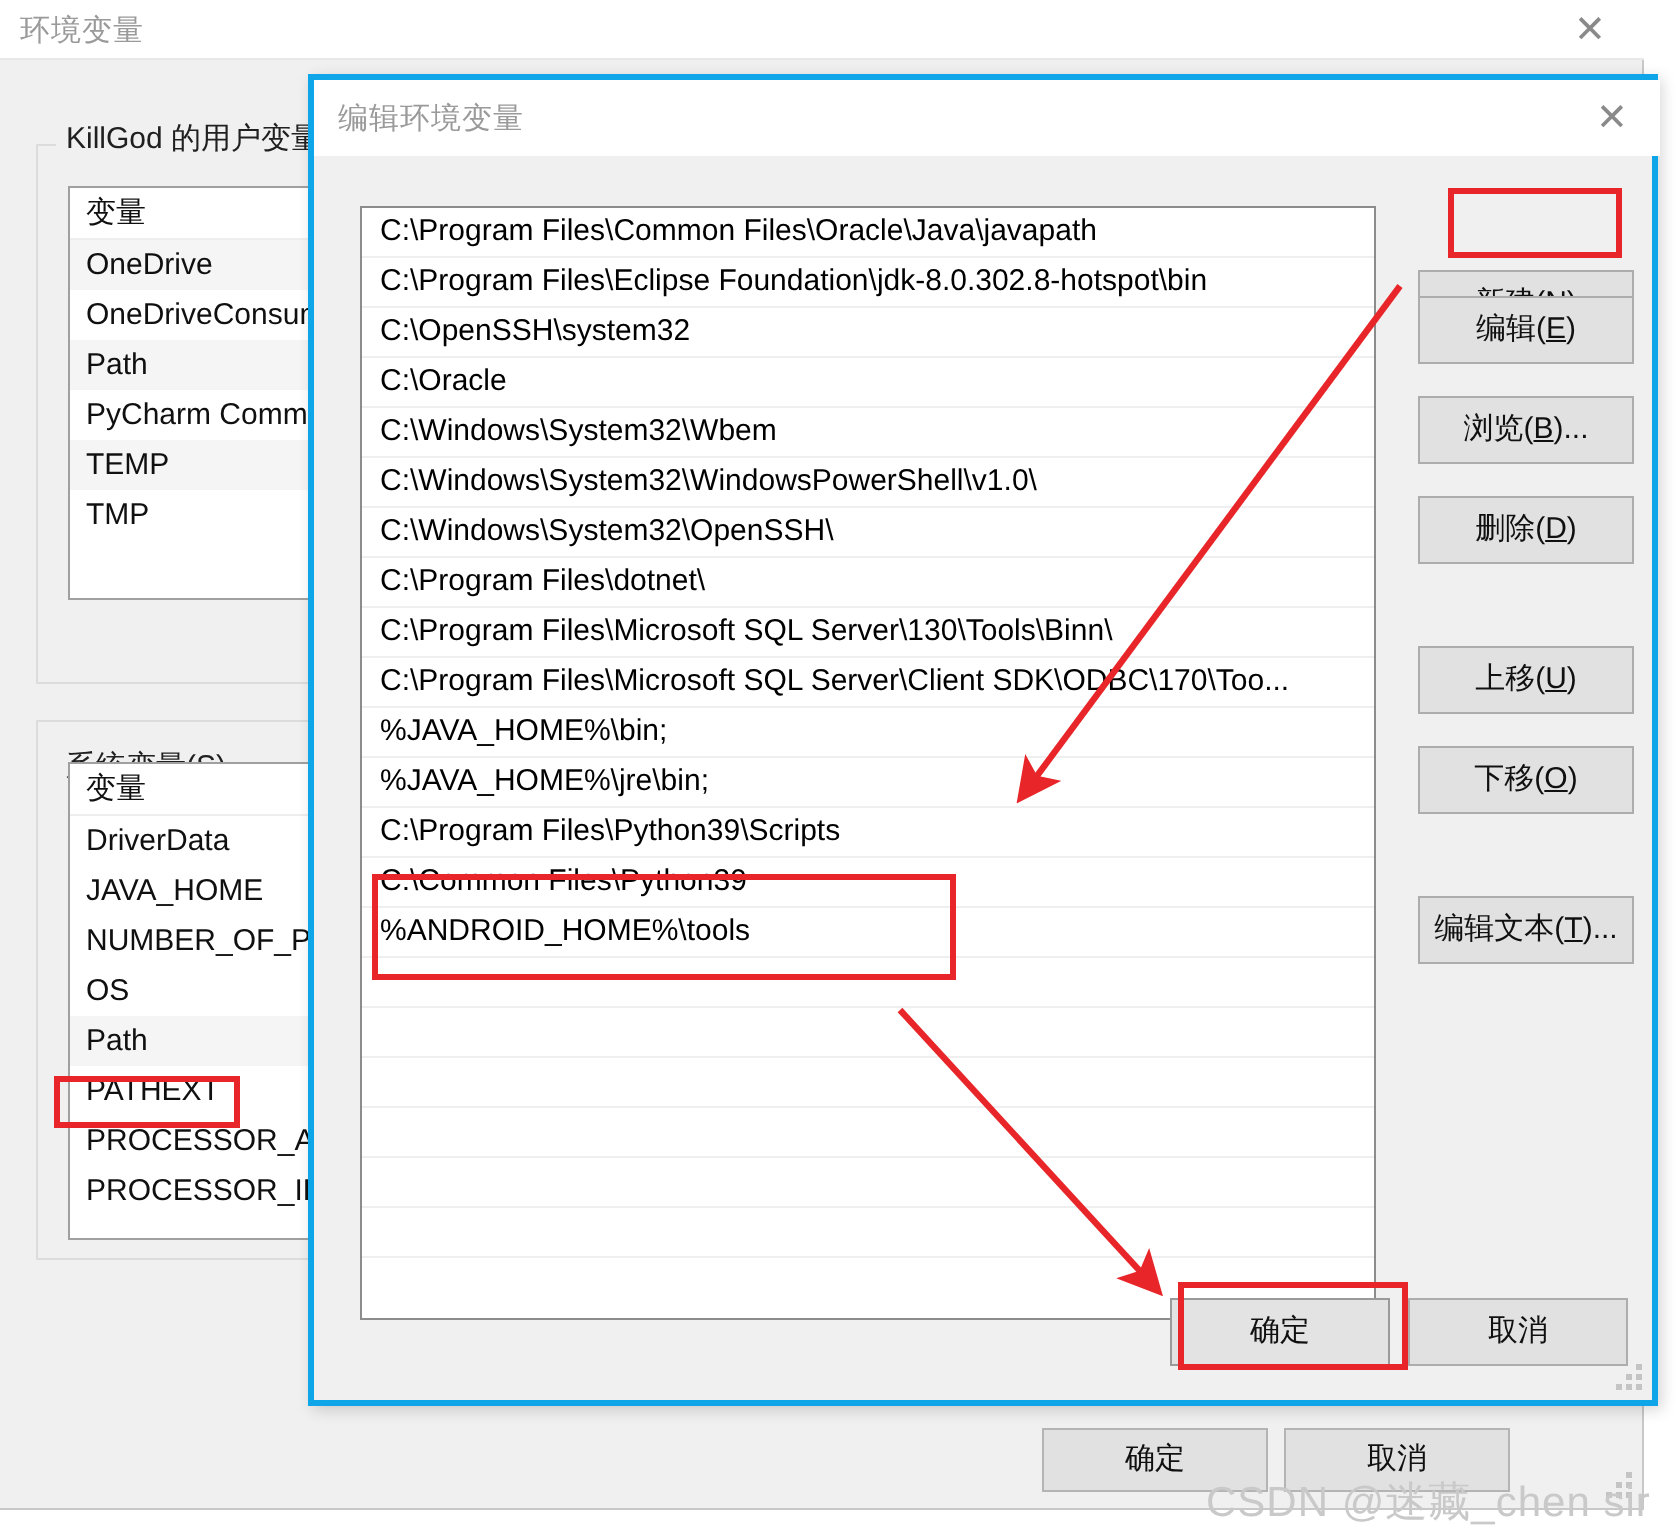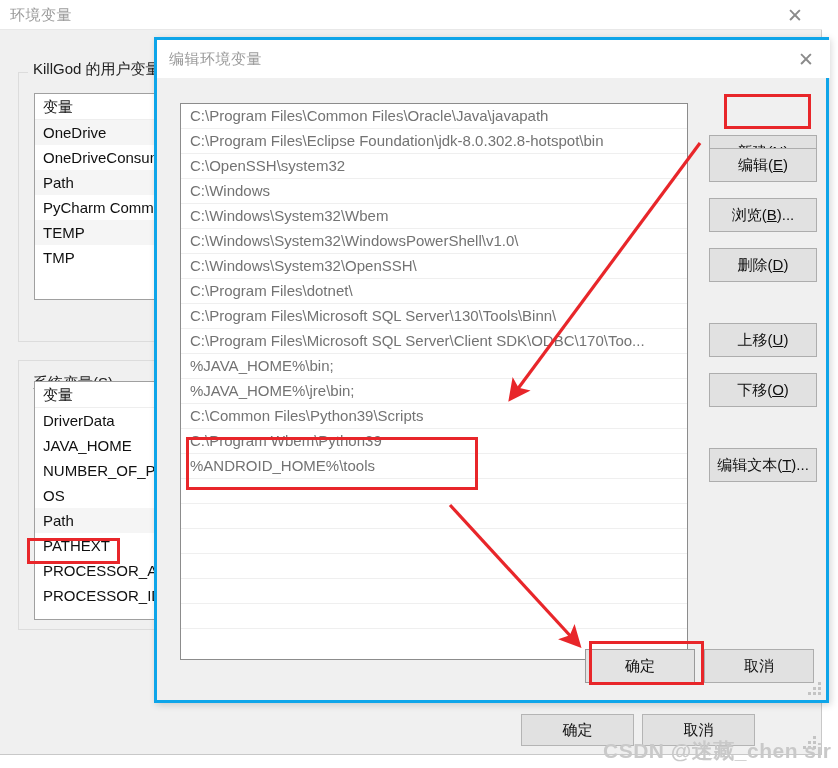--- a/index.html
+++ b/index.html
@@ -160,21 +160,21 @@
     background: #ffffff;
     border: 1px solid #8c8c8c;
     box-sizing: border-box;
     overflow: hidden;
   }
   .path-row {
     height: 25px;
     line-height: 24px;
     padding-left: 9px;
     font-size: 15px;
-    color: #737373;
+    color: #000000;
     white-space: nowrap;
     border-bottom: 1px solid #efefef;
     box-sizing: border-box;
     background: #ffffff;
   }
   .side-btns {
     position: absolute;
     left: 552px;
     top: 0;
     width: 110px;
@@ -310,31 +310,31 @@
     <div class="child-titlebar">
       <div class="child-title">编辑环境变量</div>
       <div class="child-close">✕</div>
     </div>
 
     <div class="path-list">
       <div id="path-rows">
           <div class="path-row">C:\Program Files\Common Files\Oracle\Java\javapath</div>
           <div class="path-row">C:\Program Files\Eclipse Foundation\jdk-8.0.302.8-hotspot\bin</div>
           <div class="path-row">C:\OpenSSH\system32</div>
-          <div class="path-row">C:\Windows</div>
+          <div class="path-row">C:\Oracle</div>
           <div class="path-row">C:\Windows\System32\Wbem</div>
           <div class="path-row">C:\Windows\System32\WindowsPowerShell\v1.0\</div>
           <div class="path-row">C:\Windows\System32\OpenSSH\</div>
           <div class="path-row">C:\Program Files\dotnet\</div>
           <div class="path-row">C:\Program Files\Microsoft SQL Server\130\Tools\Binn\</div>
           <div class="path-row">C:\Program Files\Microsoft SQL Server\Client SDK\ODBC\170\Too...</div>
           <div class="path-row">%JAVA_HOME%\bin;</div>
           <div class="path-row">%JAVA_HOME%\jre\bin;</div>
-          <div class="path-row">C:\Common Files\Python39\Scripts</div>
-          <div class="path-row">C:\Program Wbem\Python39</div>
+          <div class="path-row">C:\Program Files\Python39\Scripts</div>
+          <div class="path-row">C:\Common Files\Python39</div>
           <div class="path-row">%ANDROID_HOME%\tools</div>
           <div class="path-row"></div>
           <div class="path-row"></div>
           <div class="path-row"></div>
           <div class="path-row"></div>
           <div class="path-row"></div>
           <div class="path-row"></div>
         </div>
     </div>
 
@@ -369,15 +369,15 @@
   <svg class="anno-svg" viewBox="0 0 838 768">
     <defs>
       <marker id="ah" markerWidth="7" markerHeight="7" refX="4.0" refY="3.5" orient="auto">
         <path d="M0,0 L7,3.5 L0,7 L1.6,3.5 z" fill="#e8262a"></path>
       </marker>
     </defs>
     <line x1="700" y1="143" x2="514" y2="394" stroke="#e8262a" stroke-width="3.2" marker-end="url(#ah)"></line>
     <line x1="450" y1="505" x2="575" y2="641" stroke="#e8262a" stroke-width="3.2" marker-end="url(#ah)"></line>
   </svg>
 
-  <div class="watermark" style="left:603px; top:737px;font-weight:bold;">CSDN @迷藏_chen sir</div>
+  <div class="watermark" style="left:603px; top:737px;">CSDN @迷藏_chen sir</div>
 
 </div>
 
 </body></html>

